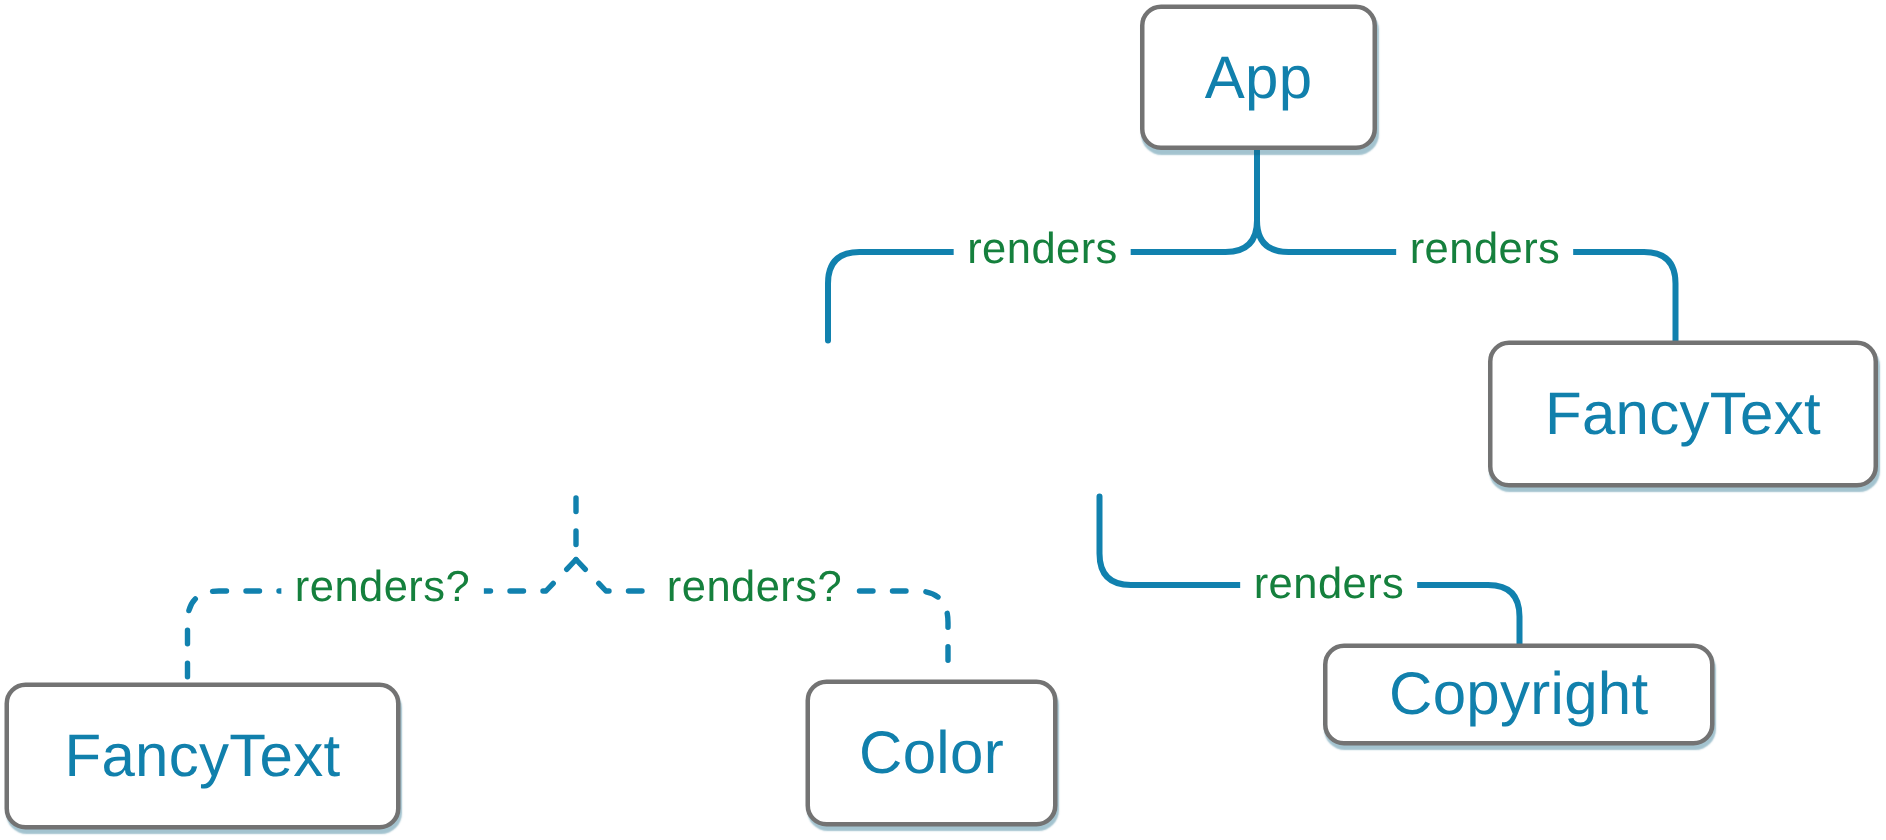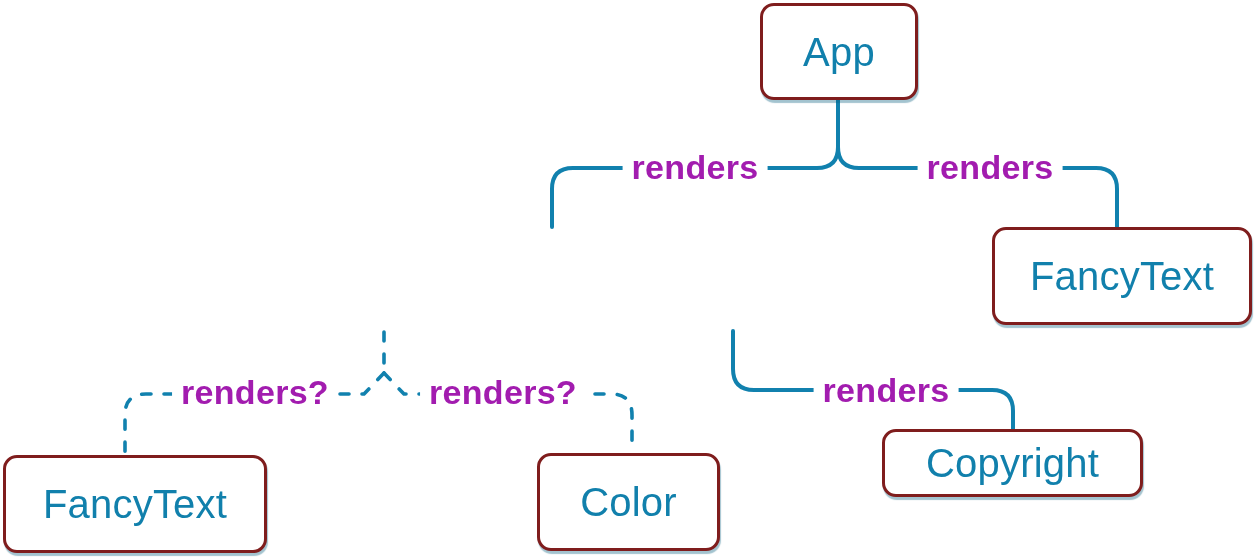--- a/index.html
+++ b/index.html
@@ -32,33 +32,33 @@
   .wires path.dashed {
     stroke-width: 3.6;
     stroke-dasharray: 9 13;
   }
   .edge-label {
     position: absolute;
     transform: translate(-50%, -50%);
     z-index: 1;
     background: #ffffff;
     padding: 2px 9px;
-    color: #a21caf;
-    font-size: 34px;
-    font-weight: 700;
+    color: #15803d;
+    font-size: 29px;
+    font-weight: 400;
     letter-spacing: 0.3px;
     white-space: nowrap;
     line-height: 1;
   }
   .node {
     position: absolute;
     z-index: 2;
     box-sizing: border-box;
     background: #ffffff;
-    border: 3px solid #7f1d1d;
+    border: 3px solid #737373;
     border-radius: 14px;
     box-shadow: 1px 3px 1px rgba(12, 98, 130, 0.38);
     display: flex;
     align-items: center;
     justify-content: center;
   }
   .node-label {
     color: #1180ac;
     font-size: 40px;
     font-weight: 500;
@@ -97,21 +97,21 @@
 
 
   <div class="node" style="left:992px; top:227px; width:260px; height:98px">
     <span class="node-label">FancyText</span>
   </div>
 
   <div class="node" style="left:3px; top:455px; width:264px; height:98px">
     <span class="node-label">FancyText</span>
   </div>
 
-  <div class="node" style="left:537px; top:453px; width:183px; height:98px">
+  <div class="node" style="left:537px; top:453px; width:168px; height:98px">
     <span class="node-label">Color</span>
   </div>
 
   <div class="node" style="left:882px; top:429px; width:261px; height:68px">
     <span class="node-label">Copyright</span>
   </div>
 
 </div>
 
 </body></html>

